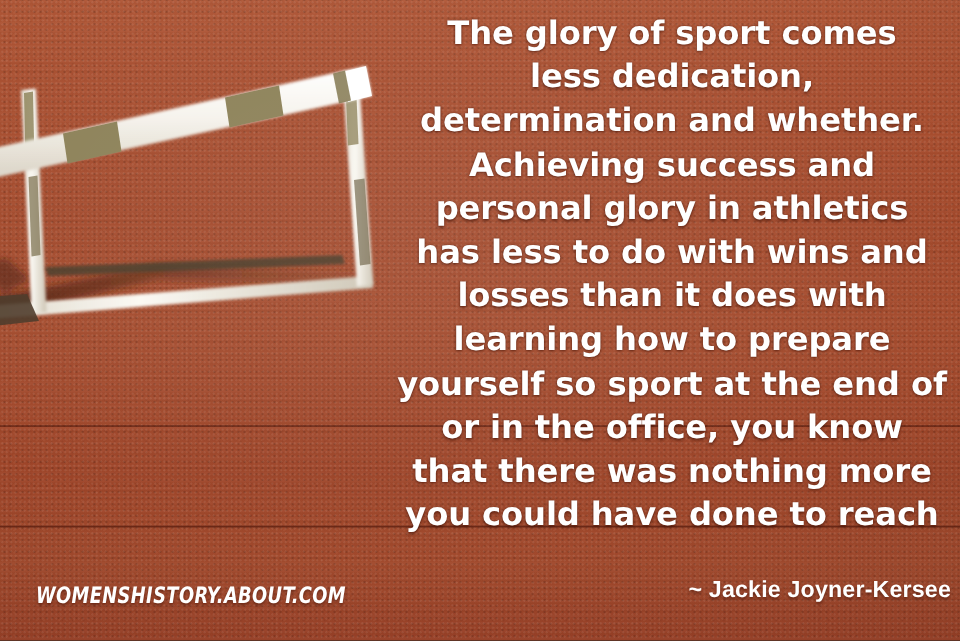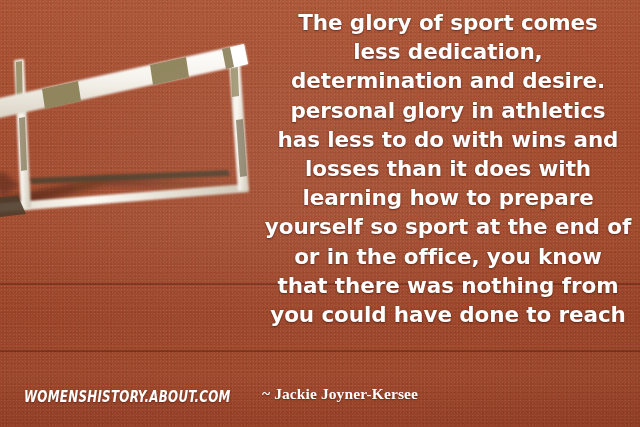--- a/index.html
+++ b/index.html
@@ -102,23 +102,23 @@
     white-space: nowrap;
     text-shadow:
       0 1px 2px rgba(60,14,4,0.55),
       0 0 1px rgba(60,14,4,0.5);
   }
   .attribution {
     position: absolute;
     left: 262px;
     top: 385px;
     width: 372px;
-    text-align: left;
+    text-align: right;
     color: #ffffff;
-    font-family: Liberation Serif, serif;
+    font-family: Liberation Sans, sans-serif;
     font-weight: bold;
     font-size: 15.5px;
     letter-spacing: 0.1px;
     text-shadow: 0 1px 2px rgba(60,14,4,0.55);
   }
 
   
   .watermark {
     position: absolute;
     left: 24px;
@@ -204,28 +204,29 @@
     <g>
       <polygon points="30,178 228,170 230,176 32,184" fill="#4a3c2c" opacity="0.85" filter="url(#soften)"></polygon>
     </g>
   </svg>
 
   <div class="vignette"></div>
 
   <div class="quote-block">
     <span class="quote-line">The glory of sport comes</span>
     <span class="quote-line">less dedication,</span>
-    <span class="quote-line">determination and desire.</span>
+    <span class="quote-line">determination and whether.</span>
+    <span class="quote-line">Achieving success and</span>
     <span class="quote-line">personal glory in athletics</span>
     <span class="quote-line">has less to do with wins and</span>
     <span class="quote-line">losses than it does with</span>
     <span class="quote-line">learning how to prepare</span>
     <span class="quote-line">yourself so sport at the end of</span>
     <span class="quote-line">or in the office, you know</span>
-    <span class="quote-line">that there was nothing from</span>
+    <span class="quote-line">that there was nothing more</span>
     <span class="quote-line">you could have done to reach</span>
   </div>
 
   <div class="attribution">~ Jackie Joyner-Kersee</div>
 
   <div class="watermark">WOMENSHISTORY.ABOUT.COM</div>
 
 </div>
 
 </body></html>

